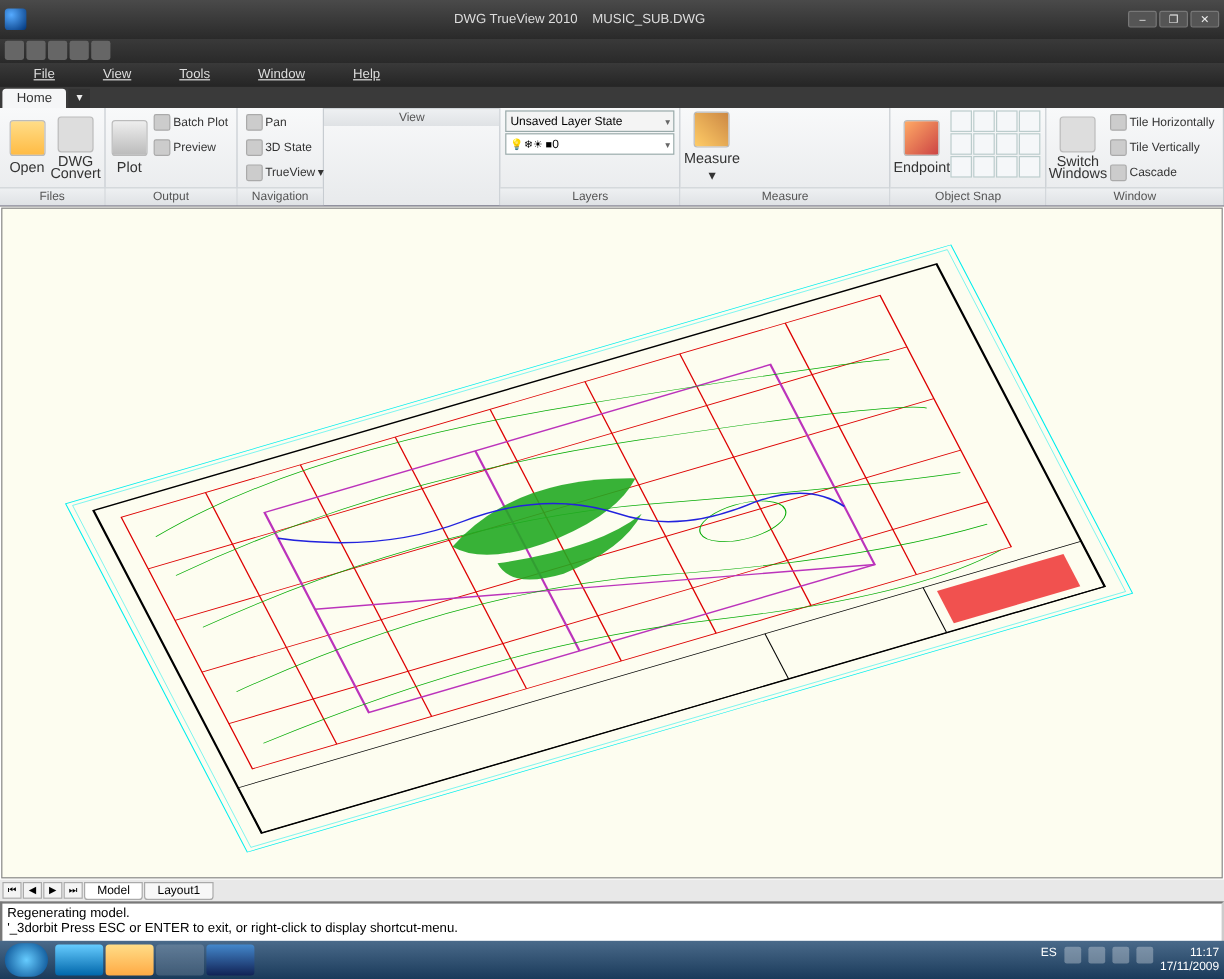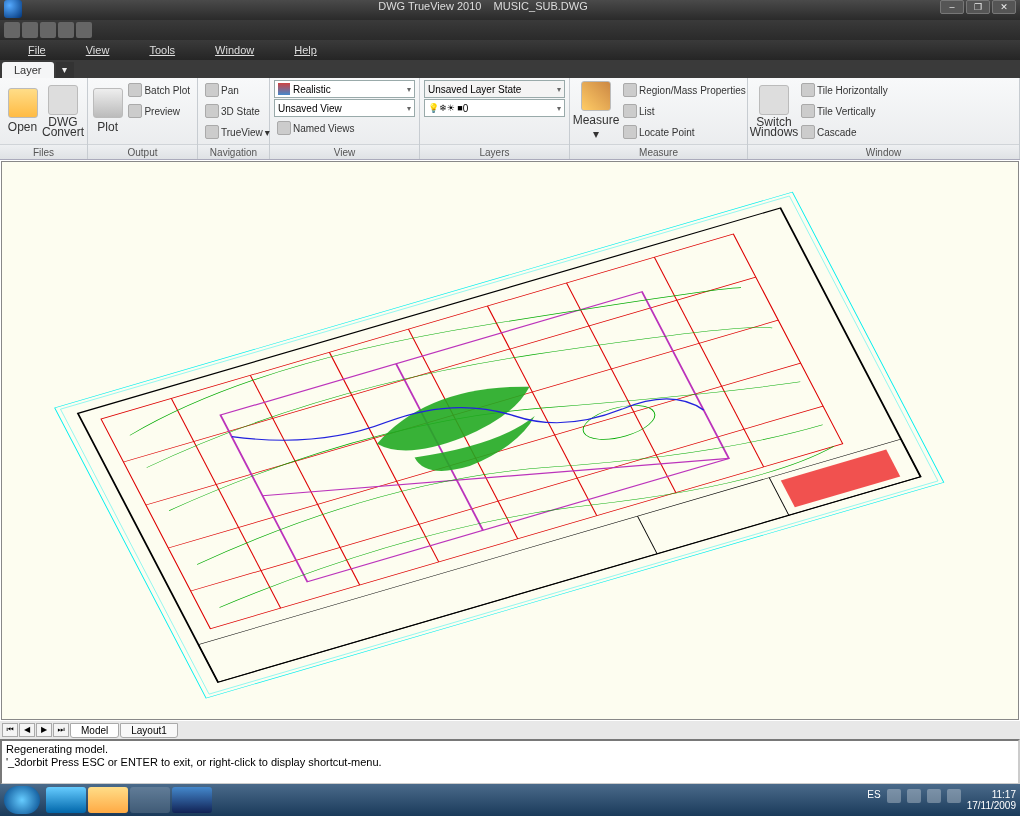--- a/index.html
+++ b/index.html
@@ -1,19 +1,19 @@
 <!DOCTYPE html>
 <html><head>
 <meta charset="utf-8">
 <style>
 * { margin:0; padding:0; box-sizing:border-box; font-family:"Segoe UI",Tahoma,sans-serif; }
 body { width:1020px; height:816px; background:#000; overflow:hidden; position:relative; }
 
 
-.titlebar { height:20px; background:linear-gradient(#4a4a4a,#2a2a2a); display:flex; color:#ddd; font-size:11px; padding:0 4px; }
+.titlebar { height:32px; background:linear-gradient(#4a4a4a,#2a2a2a); display:flex; align-items:center; color:#ddd; font-size:11px; padding:0 4px; }
 .titlebar .appicon { width:18px; height:18px; background:radial-gradient(circle at 30% 30%,#5af,#037); border-radius:3px; margin-right:4px; }
 .titlebar .title-center { flex:1; text-align:center; }
 .titlebar .winbtns { display:flex; gap:2px; }
 .titlebar .winbtns div { width:24px; height:14px; background:#555; border:1px solid #777; border-radius:2px; font-size:9px; text-align:center; line-height:12px; color:#eee; cursor:pointer; }
 
 
 .qat { height:20px; background:linear-gradient(#3a3a3a,#2a2a2a); display:flex; align-items:center; gap:2px; padding:0 4px; }
 .qat .qbtn { width:16px; height:16px; background:#666; border-radius:2px; }
 
 
@@ -92,21 +92,21 @@
 
 <div class="menubar">
   <span>File</span>
   <span>View</span>
   <span>Tools</span>
   <span>Window</span>
   <span>Help</span>
 </div>
 
 <div class="ribtabs">
-  <div class="tab active">Layer</div>
+  <div class="tab active">Home</div>
   <div class="xtab">▾</div>
 </div>
 
 <div class="ribbon">
 
   <div class="group" style="width:88px">
     <div class="group-body">
       <div class="bigbtn">
           <div class="ico" style="background:linear-gradient(#fd8,#fb4)"></div>
           <span>Open</span>
@@ -151,35 +151,20 @@
             <div class="ico"></div>
             <span>3D State</span>
           </div>
         <div class="smbtn"><div class="ico"></div><span>TrueView</span>▾</div>
       </div>
     </div>
     <div class="group-label">Navigation</div>
   </div>
 
   <div class="group" style="width:150px">
-    <div class="group-body">
-      <div class="vcol" style="width:142px">
-        <div class="combo">
-            <span style="display:inline-block;width:12px;height:12px;background:linear-gradient(#c44,#48c);margin-right:3px"></span>
-            <span>Realistic</span>
-          </div>
-        <div class="combo">
-            <span>Unsaved View</span>
-          </div>
-        <div class="smbtn">
-            <div class="ico"></div>
-            <span>Named Views</span>
-          </div>
-      </div>
-    </div>
     <div class="group-label">View</div>
   </div>
 
   <div class="group" style="width:150px">
     <div class="group-body">
       <div class="vcol" style="width:142px">
         <div class="combo" style="background:#f4f4f4">
             <span>Unsaved Layer State</span>
           </div>
         <div class="combo">
@@ -187,38 +172,47 @@
             <span>0</span>
           </div>
       </div>
     </div>
     <div class="group-label">Layers</div>
   </div>
 
   <div class="group" style="width:178px">
     <div class="group-body">
       <div class="bigbtn"><div class="ico" style="background:linear-gradient(45deg,#fc6,#c84)"></div><span>Measure</span>▾</div>
-      <div class="vcol">
-        <div class="smbtn">
-            <div class="ico"></div>
-            <span>Region/Mass Properties</span>
-          </div>
-        <div class="smbtn">
-            <div class="ico"></div>
-            <span>List</span>
-          </div>
-        <div class="smbtn">
-            <div class="ico"></div>
-            <span>Locate Point</span>
-          </div>
-      </div>
     </div>
     <div class="group-label">Measure</div>
   </div>
 
+  <div class="group" style="width:130px">
+    <div class="group-body">
+      <div class="bigbtn">
+          <div class="ico" style="background:linear-gradient(135deg,#fa6,#c44)"></div>
+          <span>Endpoint</span>
+        </div>
+      <div class="snapgrid">
+        <div></div>
+          <div></div>
+          <div></div>
+          <div></div>
+          <div></div>
+          <div></div>
+          <div></div>
+          <div></div>
+          <div></div>
+          <div></div>
+          <div></div>
+          <div></div>
+      </div>
+    </div>
+    <div class="group-label">Object Snap</div>
+  </div>
 
   <div class="group" style="flex:1">
     <div class="group-body">
       <div class="bigbtn">
           <div class="ico"></div>
           <span style="white-space:pre-line;text-align:center;line-height:10px">Switch
 Windows</span>
         </div>
       <div class="vcol">
         <div class="smbtn">

